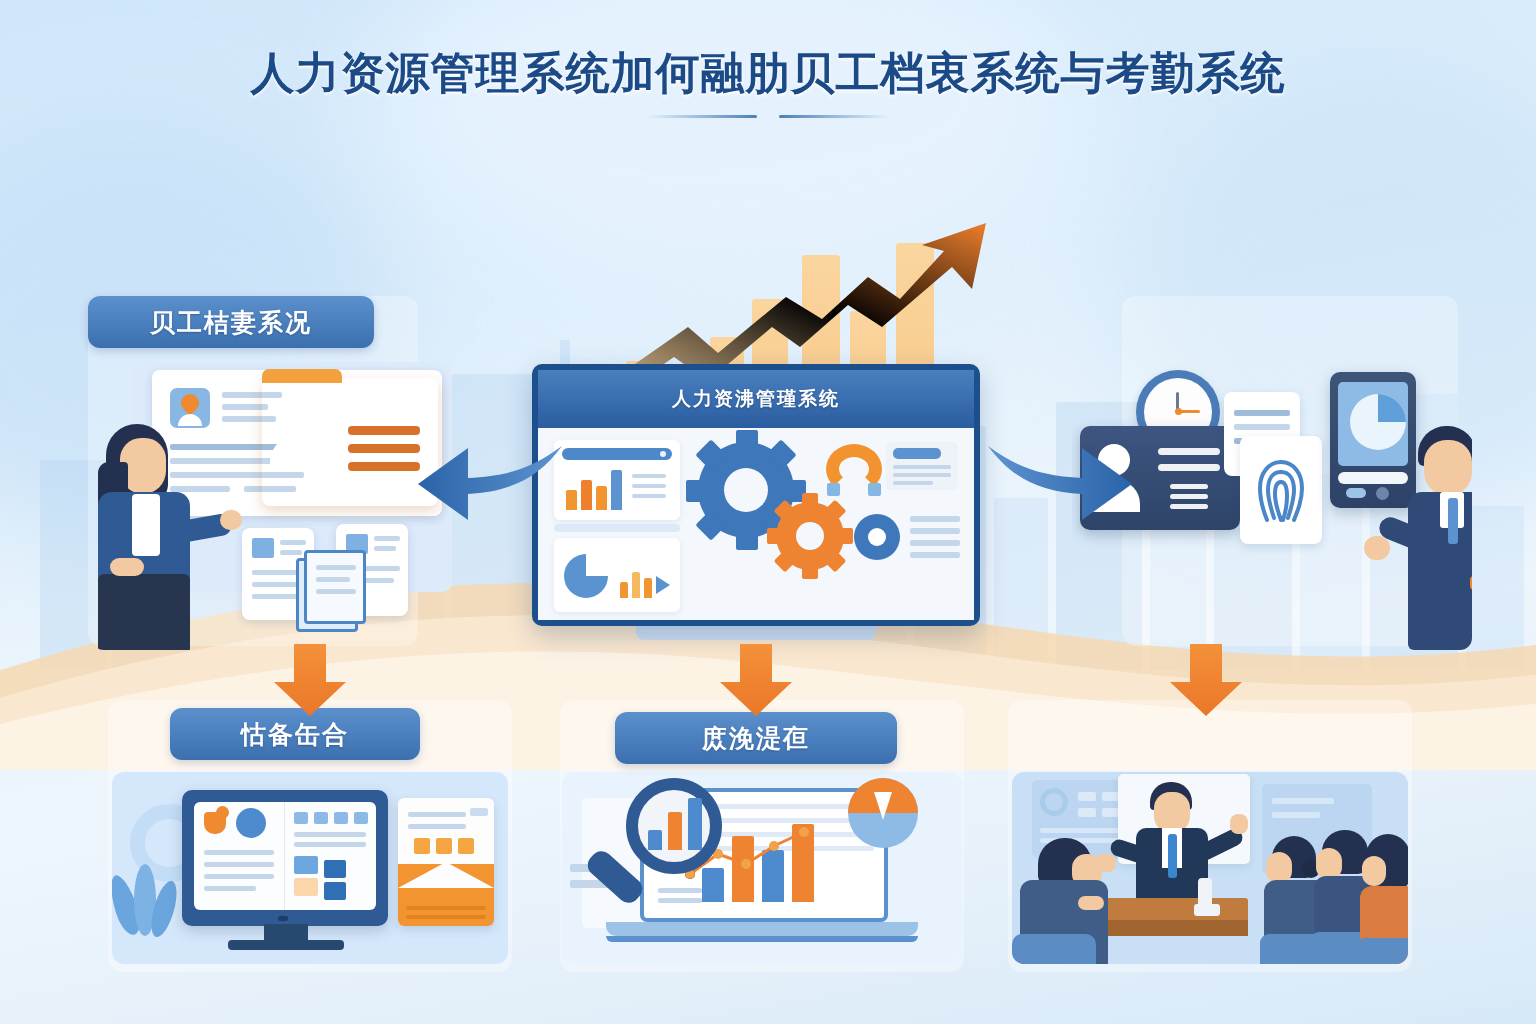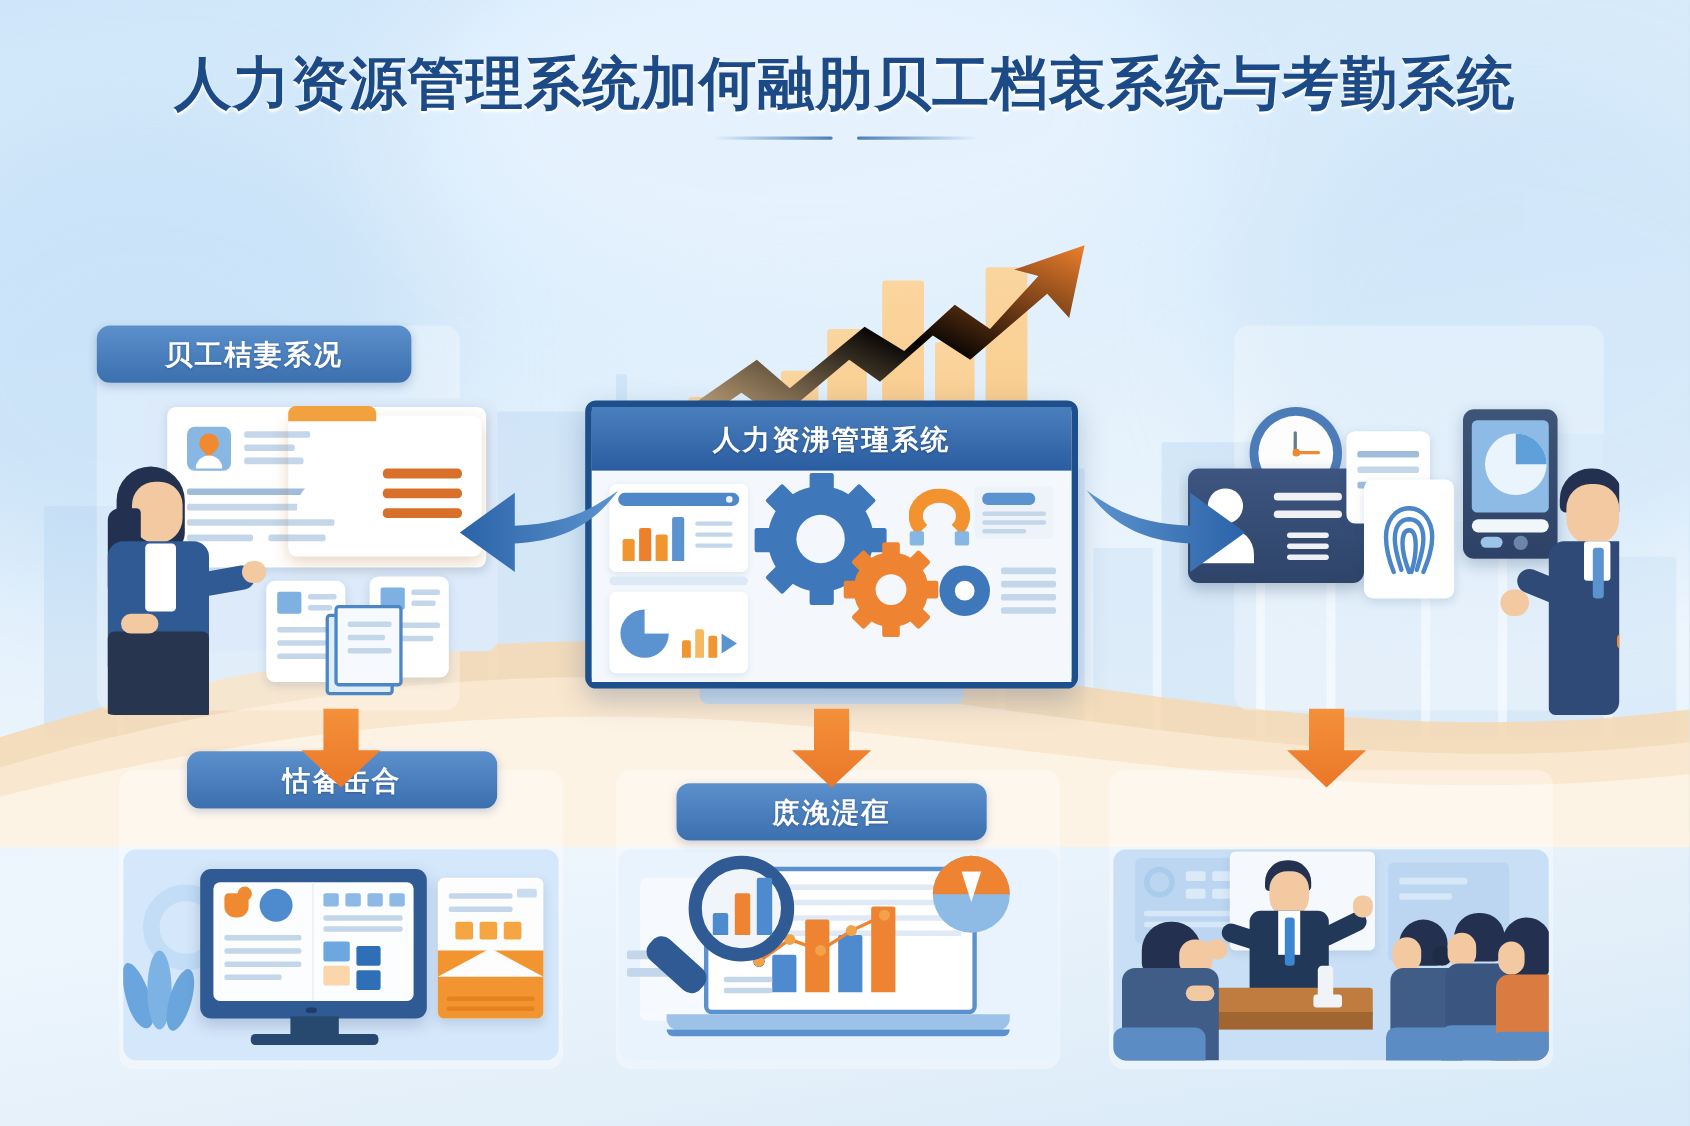--- a/index.html
+++ b/index.html
@@ -26,21 +26,21 @@
   
   .bgchart { position:absolute; left:600px; top:215px; width:420px; height:190px; }
   .bgbar { position:absolute; bottom:0; background:linear-gradient(180deg,#fcd49a,#f9c986); border-radius:3px 3px 0 0; opacity:.95; }
 
   
   .swoosh { position:absolute; left:-60px; right:-60px; top:540px; height:230px; overflow:hidden; }
 
   
   .title-wrap { position:absolute; left:0; right:0; top:48px; text-align:center; z-index:40; }
   .title {
-    font-size:52px; font-weight:bold; letter-spacing:1px; color:#1b4a86;
+    font-size:44px; font-weight:bold; letter-spacing:1px; color:#1b4a86;
     text-shadow:0 2px 3px rgba(255,255,255,.85), 0 1px 0 #ffffff;
     line-height:1.15;
   }
   .subtitle-row { margin-top:16px; display:flex; align-items:center; justify-content:center; gap:22px; }
   .sub-line { width:110px; height:3px; background:linear-gradient(90deg,rgba(40,90,150,0),#4b7fb5); border-radius:2px; }
   .sub-line.r { background:linear-gradient(90deg,#4b7fb5,rgba(40,90,150,0)); }
   .subtitle { font-size:33px; font-weight:bold; color:#1d4f8c; text-shadow:0 2px 3px rgba(255,255,255,.8); }
 
   
   .pill {
@@ -70,21 +70,21 @@
   .wcard { position:absolute; background:#ffffff; border-radius:8px; box-shadow:0 3px 9px rgba(40,80,130,.16); }
   .line { position:absolute; background:#c3d6ea; border-radius:2px; }
   .line.dk { background:#9fbdda; }
   .line.wh { background:#ffffff; opacity:.92; }
 
   
   .monitor { position:absolute; z-index:26; }
   .mon-frame { position:absolute; inset:0; background:#ffffff; border:6px solid #1d4f8c; border-radius:10px; box-shadow:0 10px 26px rgba(25,60,110,.25); }
   .mon-header { position:absolute; left:0; right:0; top:0; height:58px;
     background:linear-gradient(180deg,#4a7fbe,#2a5da0); display:flex; align-items:center; justify-content:center; }
-  .mon-title { color:#fff; font-size:25px; font-weight:bold; letter-spacing:2px; text-shadow:0 1px 2px rgba(15,45,85,.45); }
+  .mon-title { color:#fff; font-size:19px; font-weight:bold; letter-spacing:2px; text-shadow:0 1px 2px rgba(15,45,85,.45); }
   .mon-body { position:absolute; left:0; right:0; top:58px; bottom:0; background:#f4f8fd; }
   .mon-stand { position:absolute; background:#cfe0f2; border-radius:0 0 8px 8px; }
 
   .gear { position:absolute; border-radius:50%; }
   .gear .tooth { position:absolute; border-radius:2px; }
   .gear .hole { position:absolute; border-radius:50%; background:#f4f8fd; }
 
   
   .arrow-h { position:absolute; z-index:30; }
   .arrow-d { position:absolute; z-index:30; }
@@ -424,21 +424,21 @@
       <path d="M22,0 L54,0 L54,38 L74,38 L38,72 L2,38 L22,38 Z" fill="url(#dn1)"></path>
     </svg>
   </div>
   <div class="arrow-d" style="left:1168px;top:644px;width:76px;height:72px;">
     <svg width="76" height="72" viewBox="0 0 76 72">
       <path d="M22,0 L54,0 L54,38 L74,38 L38,72 L2,38 L22,38 Z" fill="url(#dn1)"></path>
     </svg>
   </div>
 
   <div class="bbox" style="left:108px;top:700px;width:404px;height:272px;"></div>
-  <div class="pill" style="left:170px;top:683px;width:282px;height:52px;">
+  <div class="pill" style="left:170px;top:708px;width:250px;height:52px;">
     <span>怙备缶合</span>
   </div>
   <div class="scene" style="left:112px;top:772px;width:396px;height:192px;">
     <div style="position:absolute;inset:0;background:#d5e7fa;border-radius:10px;"></div>
 
     <div style="position:absolute;left:18px;top:32px;width:78px;height:78px;border-radius:50%;border:15px solid #c2ddf5;"></div>
 
     <div style="position:absolute;left:0px;top:92px;width:72px;height:96px;">
       <div style="position:absolute;left:2px;top:10px;width:22px;height:62px;border-radius:50% 50% 50% 50%/60% 60% 40% 40%;background:#6ba5dd;transform:rotate(-18deg);"></div>
       <div style="position:absolute;left:22px;top:0px;width:22px;height:72px;border-radius:50%;background:#7db2e4;"></div>

